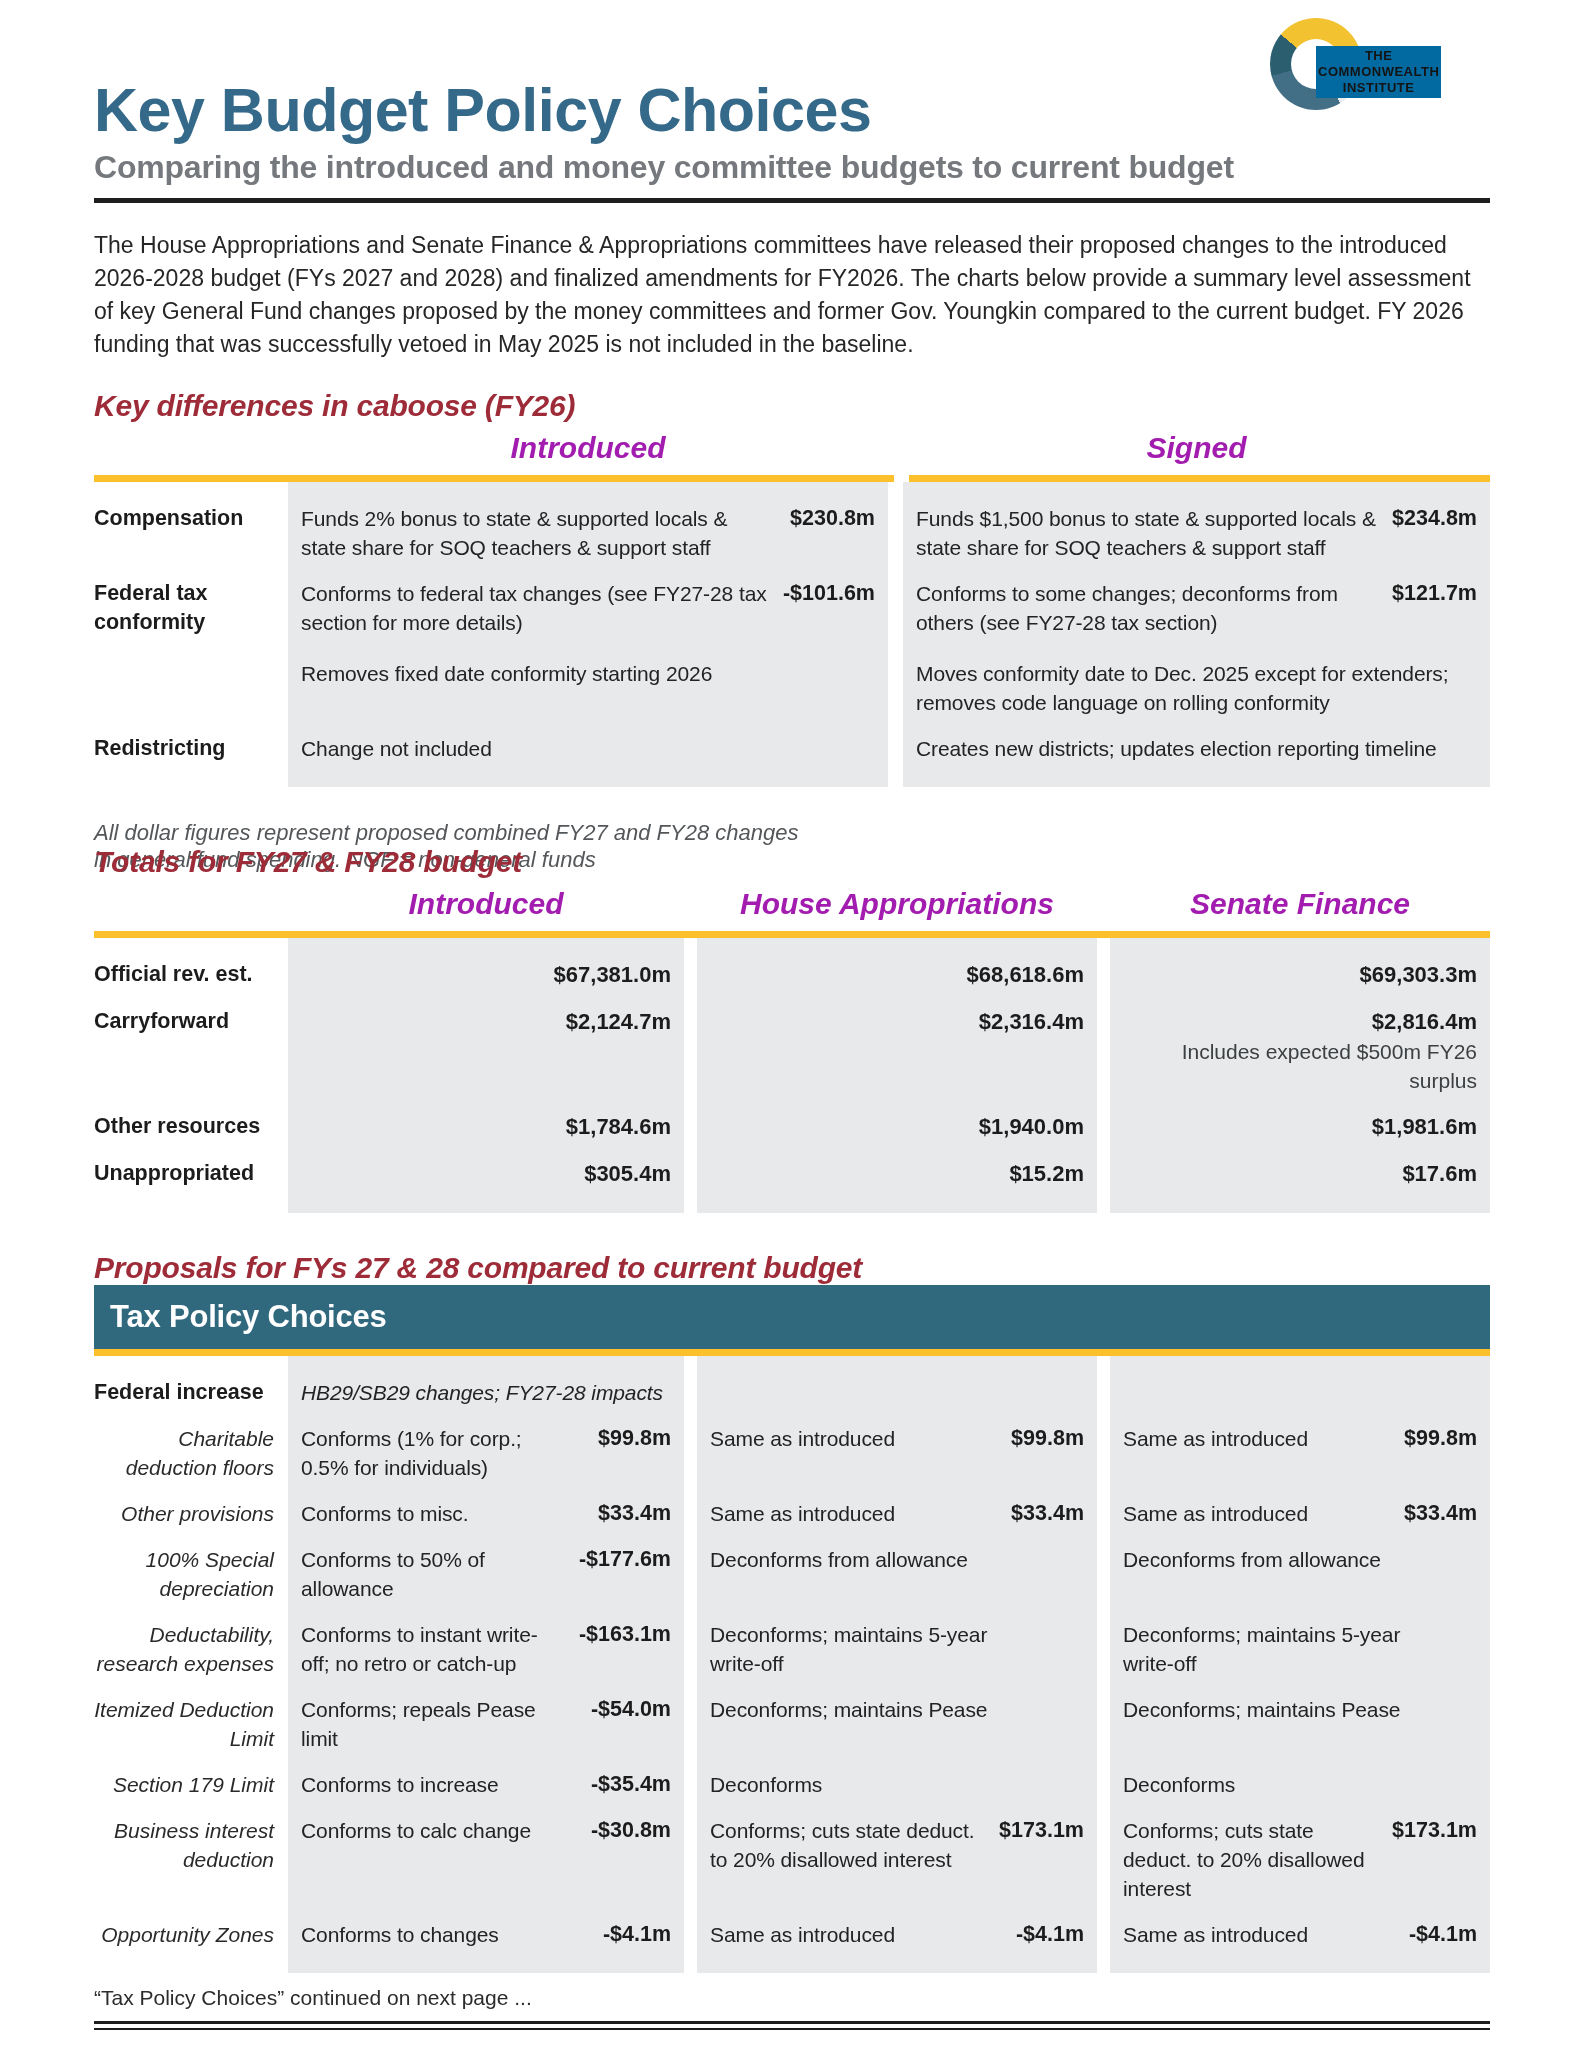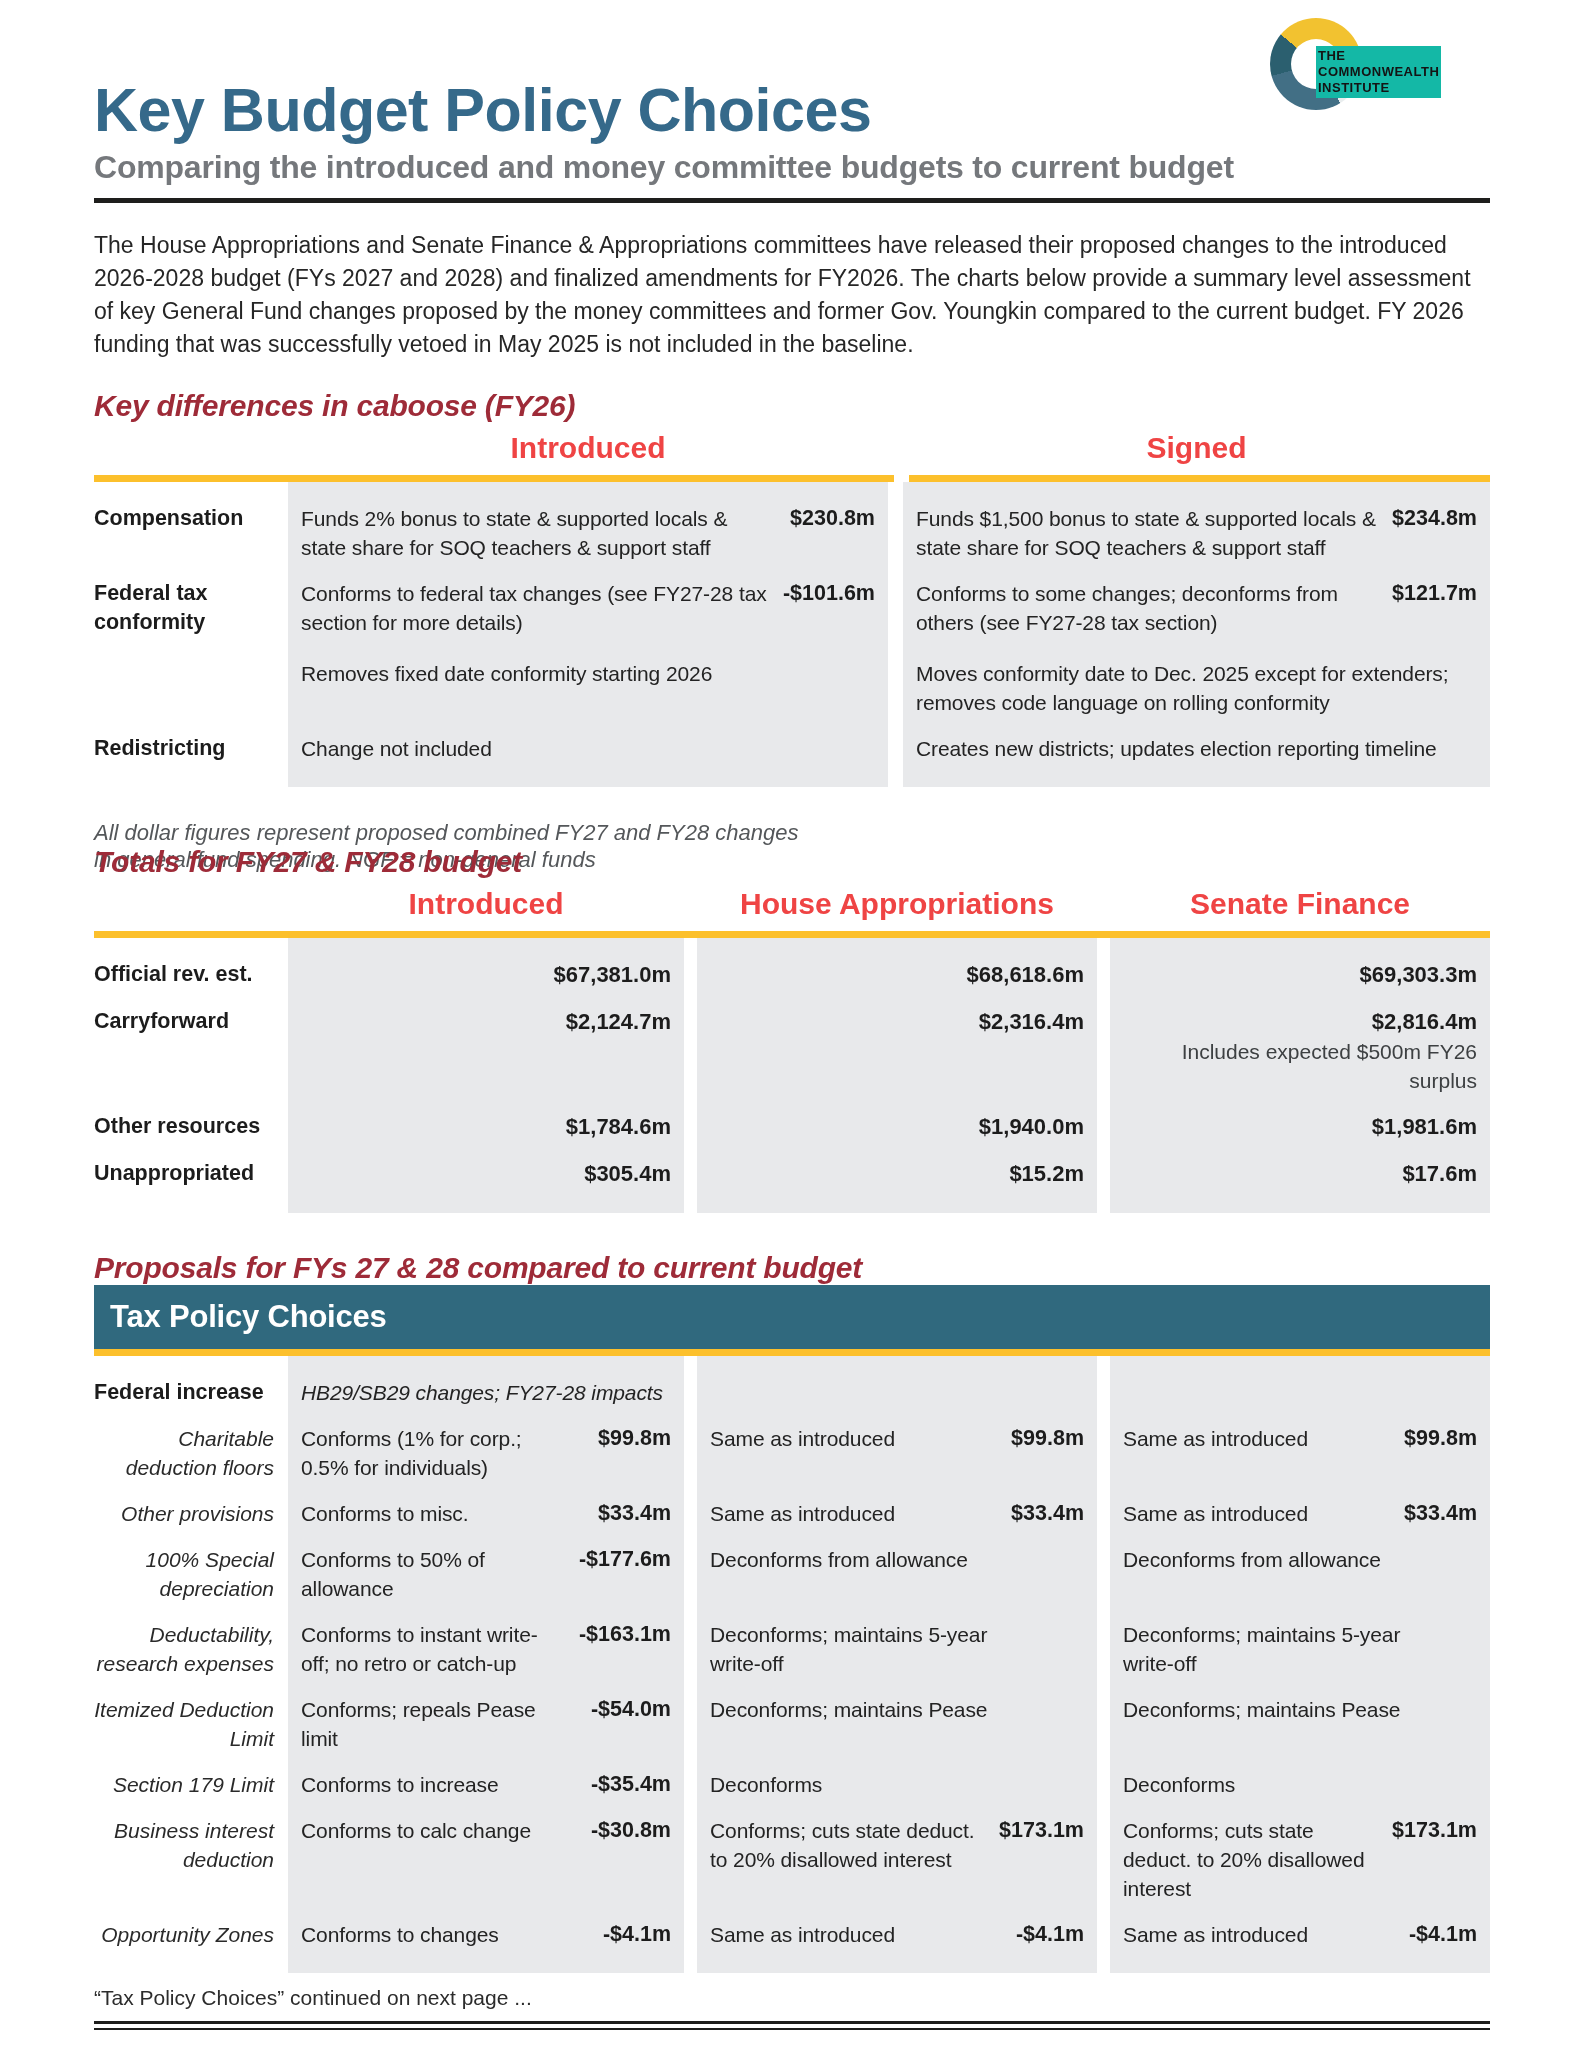--- a/index.html
+++ b/index.html
@@ -14,30 +14,30 @@
   h1.title{font-size:61px;line-height:1;font-weight:700;color:#35698a;margin:80px 0 0;letter-spacing:-0.5px;}
   .subtitle{font-size:32px;font-weight:600;color:#75787c;margin-top:8px;letter-spacing:-0.2px;}
   .toprule{height:5px;background:#1e1e1c;margin-top:12px;}
   .intro{font-size:23px;line-height:33px;color:#262626;margin-top:26px;}
 
   
   .logo{position:relative;width:220px;height:110px;margin-top:14px;flex-shrink:0;}
   .logo-ring{position:absolute;left:0;top:4px;width:92px;height:92px;border-radius:50%;
     background:conic-gradient(from 310deg,#f2c230 0 150deg,#e9edee 150deg 198deg,#426f85 198deg 305deg,#2b5f6f 305deg 360deg);}
   .logo-ring::after{content:"";position:absolute;left:21px;top:21px;width:50px;height:50px;border-radius:50%;background:#fff;}
-  .logo-text{position:absolute;left:46px;top:32px;background:#14b8a6;padding:2px 2px 2px 2px;
-    font-size:13px;font-weight:700;line-height:16px;letter-spacing:0.5px;color:#141414;}
+  .logo-text{position:absolute;left:46px;top:32px;background:#0369a1;padding:2px 2px 2px 2px;
+    font-size:13px;font-weight:700;line-height:16px;letter-spacing:0.5px;color:#141414;text-align:center;}
 
   
   .sec-heading{font-size:30px;font-style:italic;font-weight:700;color:#9e2b38;margin:0;letter-spacing:-0.2px;}
   .mt-caboose{margin-top:28px;}
 
   
   .hdr-row{display:grid;margin-top:6px;}
-  .colhdr{font-weight:700;font-size:30px;line-height:38px;color:#ef4444;text-align:center;}
+  .colhdr{font-weight:700;font-size:30px;line-height:38px;color:#a21caf;text-align:center;font-style:italic;}
   .grid-cab{grid-template-columns:194px 600px 15px 587px;}
   .grid-3{grid-template-columns:194px 396px 13px 400px 13px 380px;}
   .tbl{display:grid;}
   .yellow{background:#fcc02c;height:7px;margin-top:8px;}
   .yellow-cab{display:flex;margin-top:8px;}
   .yellow-cab .seg{background:#fcc02c;height:7px;}
   .seg-a{width:809px;}
   .seg-gap{width:15px;}
   .seg-b{width:587px;}
 

